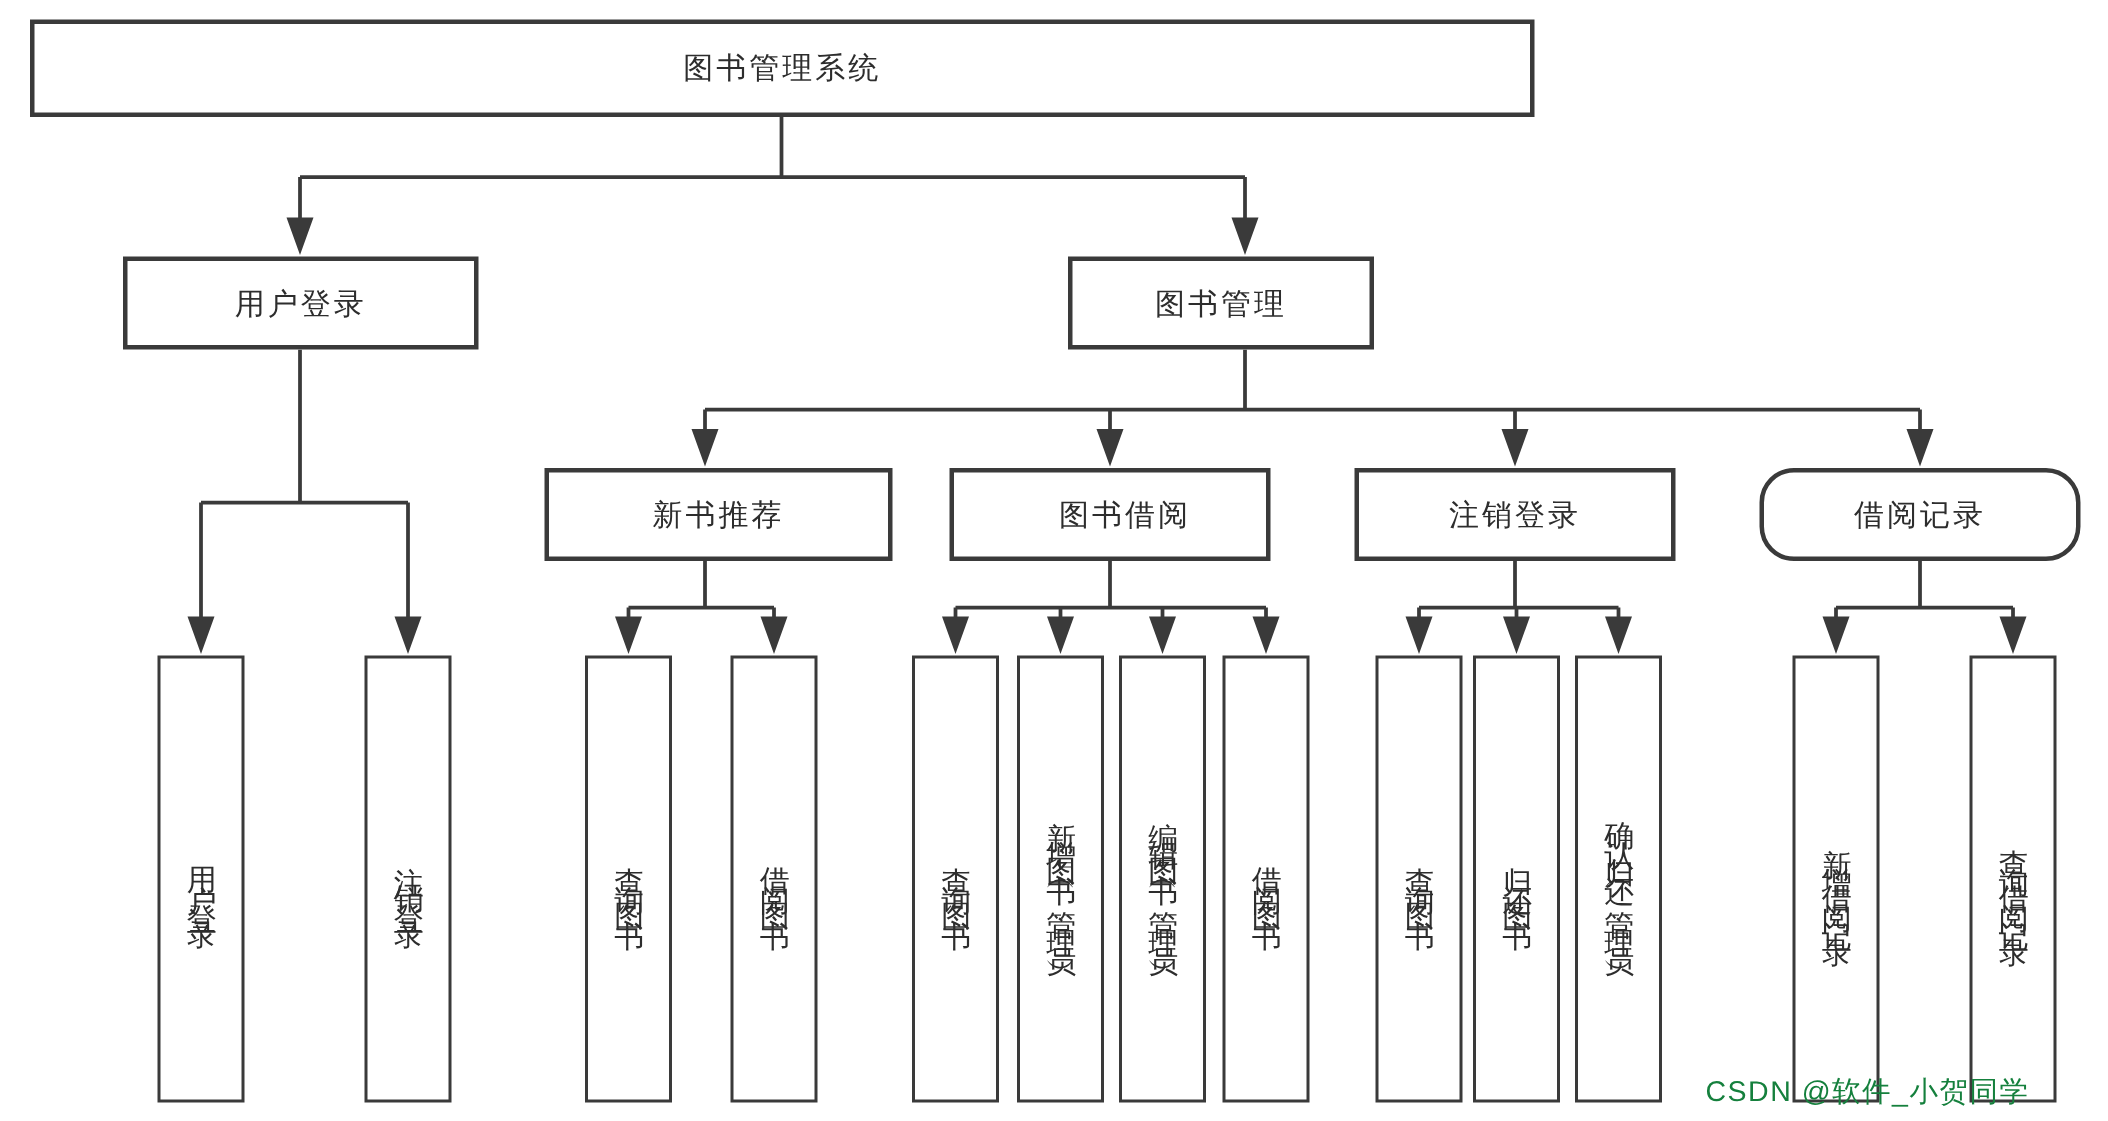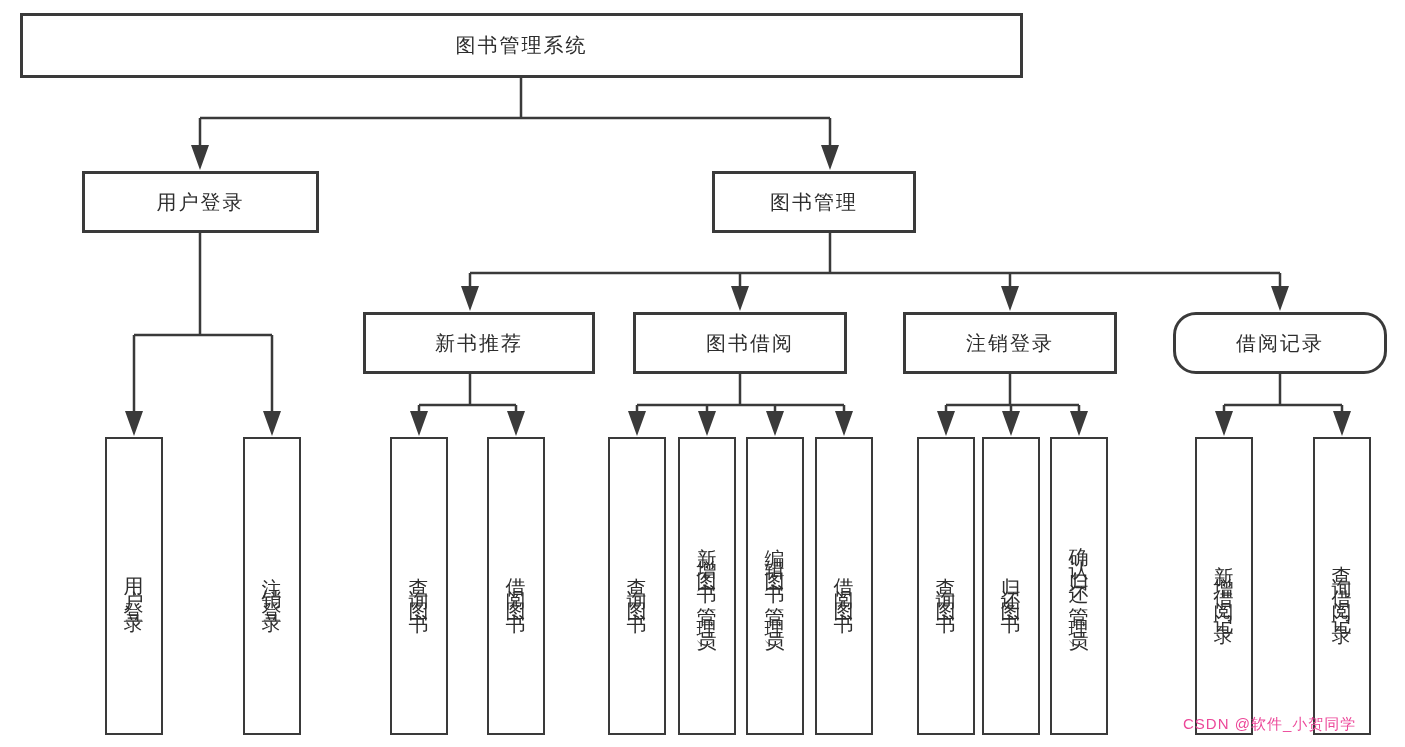--- a/index.html
+++ b/index.html
@@ -30,24 +30,24 @@
     text-orientation:mixed;
     letter-spacing:12px;
     line-height:1;
     font-size:20px;
     color:#2d2d2d;
   }
   .lvl2,.lvl3{height:62px;}
   .leaf{top:437px;width:58px;height:298px;}
   #watermark{
     position:absolute;
-    left:1183px;top:715px;
+    left:1137px;top:715px;
     z-index:5;
-    font-size:15px;
-    color:#ec4899;
+    font-size:19px;
+    color:#15803d;
     letter-spacing:1px;
     white-space:nowrap;
   }
 </style>
 </head>
 <body>
 
 <div id="stage">
 
   <svg id="connectors" width="1405" height="747" viewBox="0 0 1405 747">

